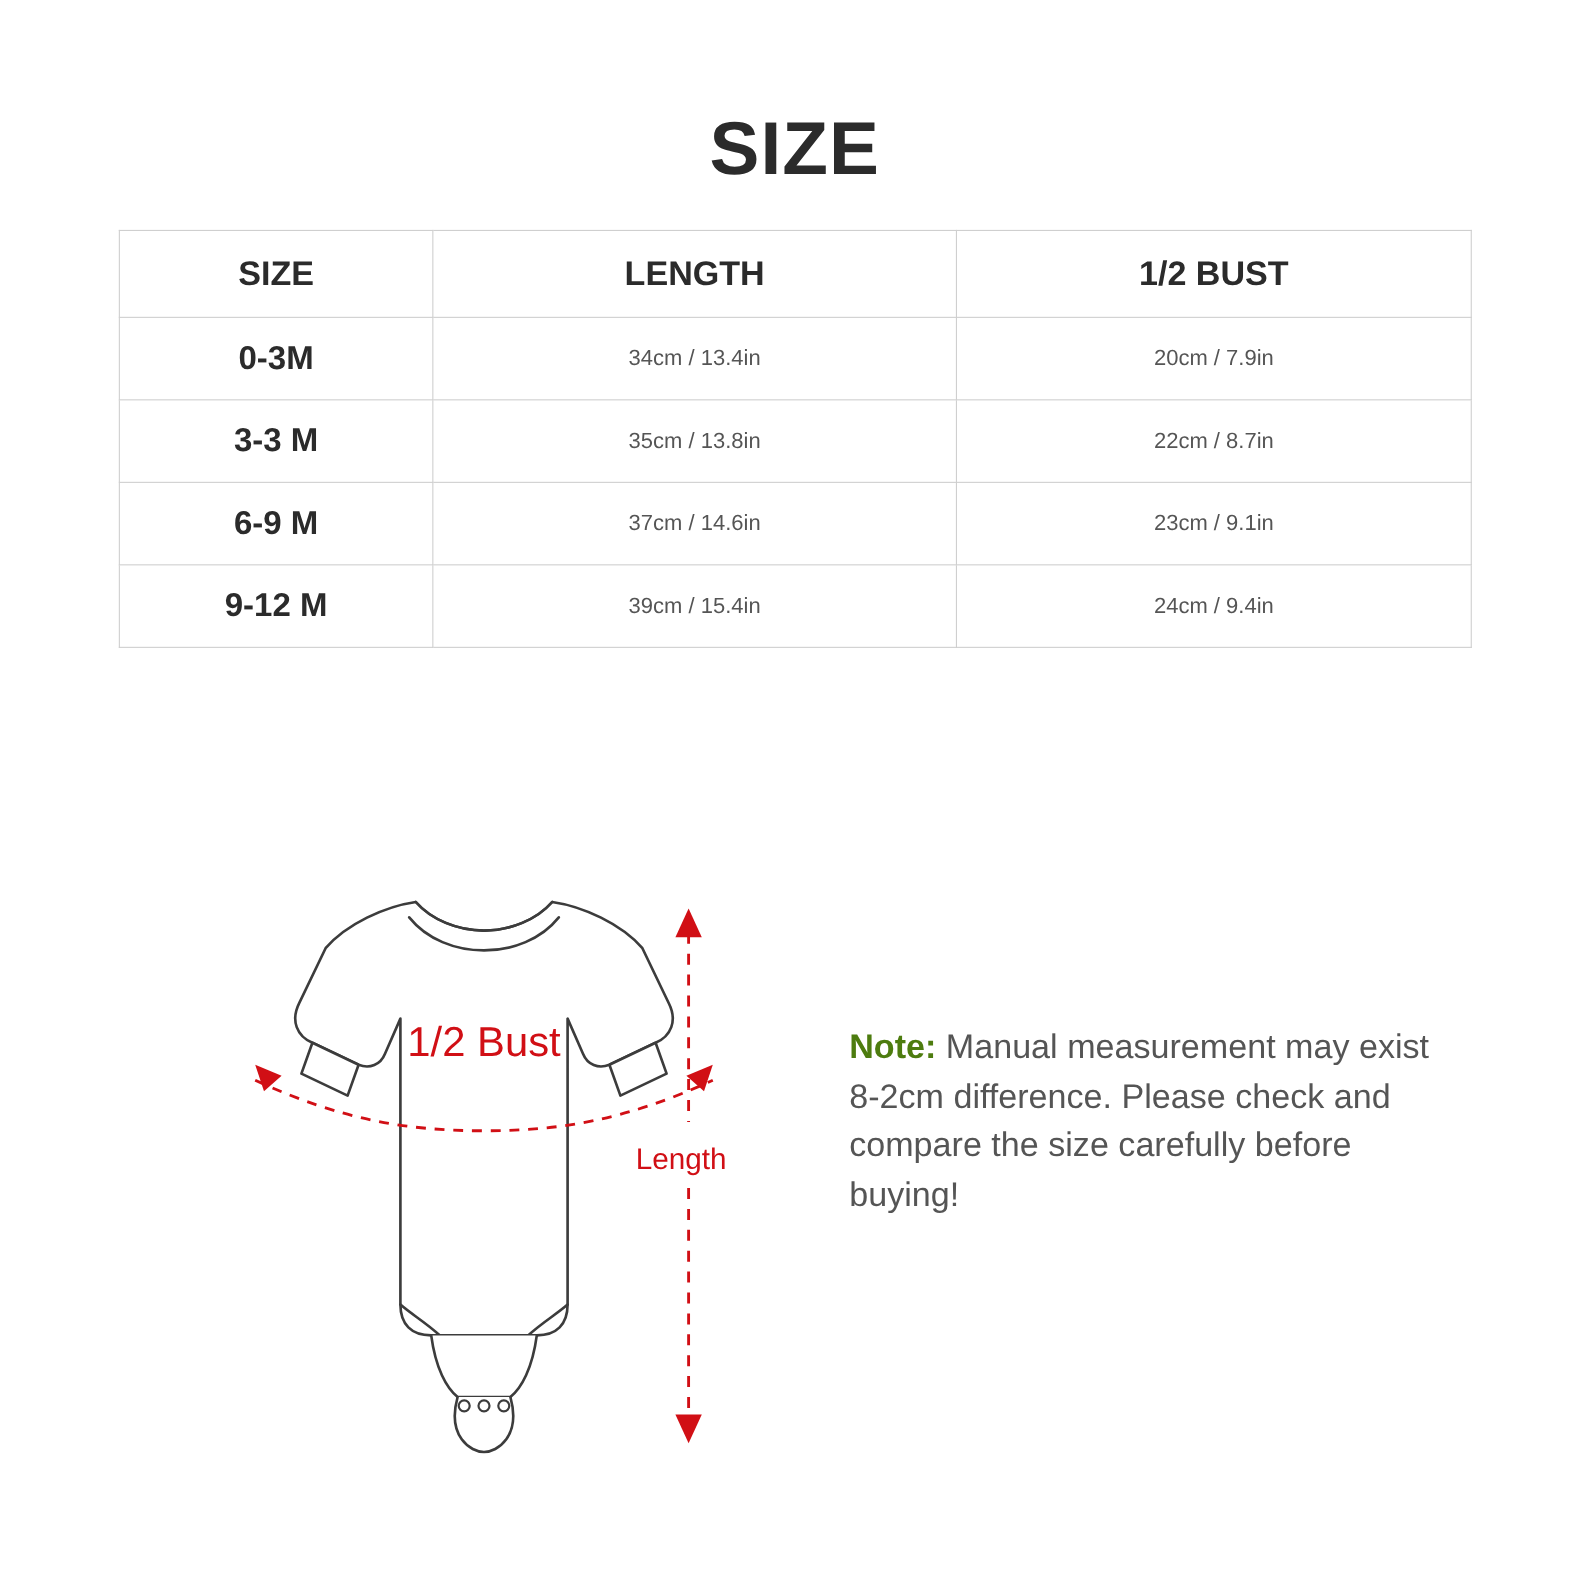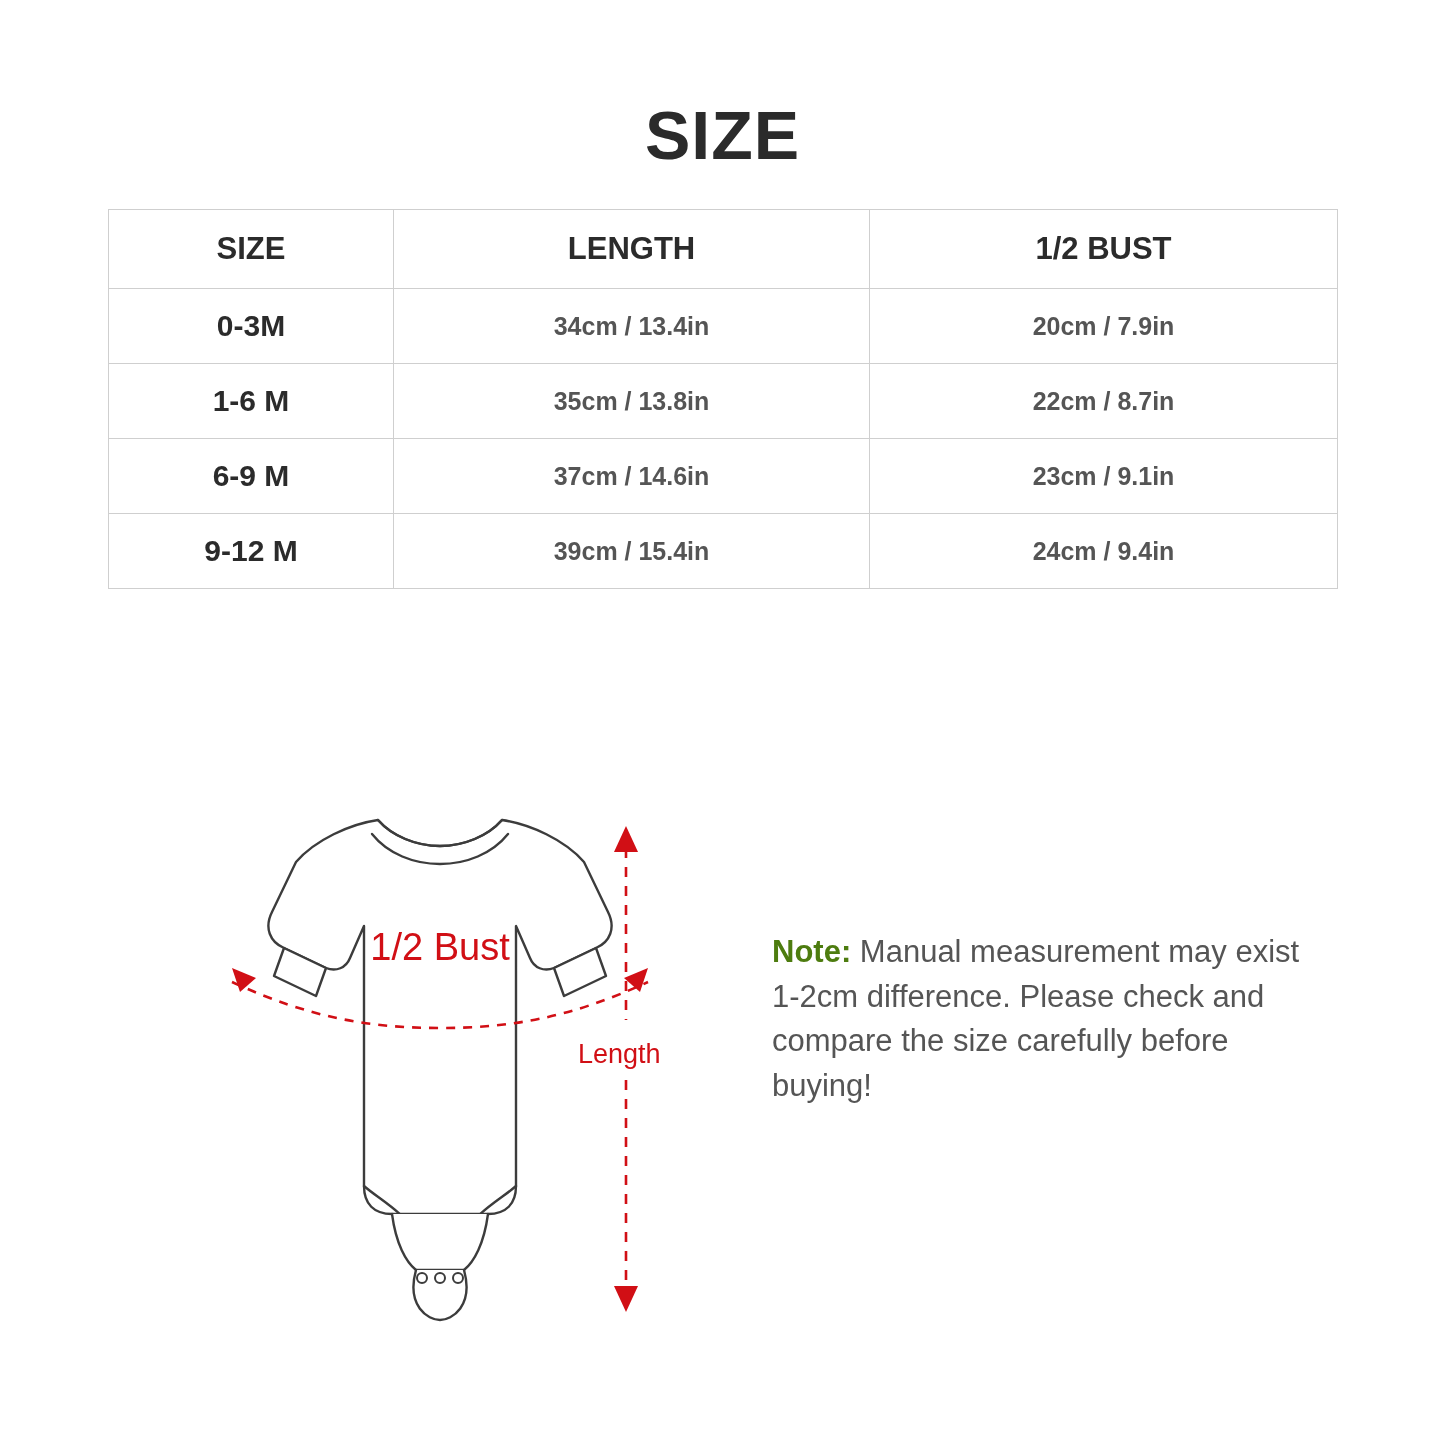--- a/index.html
+++ b/index.html
@@ -51,22 +51,22 @@
     color: #2b2b2b;
     height: 76px;
   }
   .size-table td.col-size {
     font-size: 30px;
     font-weight: bold;
     color: #2b2b2b;
     border-radius: 21px;
   }
   .size-table td.col-val {
-    font-size: 25px;
-    font-weight: bold;
+    font-size: 20px;
+    font-weight: normal;
     color: #555555;
   }
   .col-w1 { width: 285px; }
   .col-w2 { width: 476px; }
   .col-w3 { width: 468px; }
 
   
   .diagram {
     position: absolute;
     left: 110px;
@@ -126,21 +126,21 @@
       <th>1/2 BUST</th>
     </tr>
   </thead>
   <tbody>
     <tr>
       <td class="col-size">0-3M</td>
       <td class="col-val">34cm / 13.4in</td>
       <td class="col-val">20cm / 7.9in</td>
     </tr>
     <tr>
-      <td class="col-size">1-6 M</td>
+      <td class="col-size">3-3 M</td>
       <td class="col-val">35cm / 13.8in</td>
       <td class="col-val">22cm / 8.7in</td>
     </tr>
     <tr>
       <td class="col-size">6-9 M</td>
       <td class="col-val">37cm / 14.6in</td>
       <td class="col-val">23cm / 9.1in</td>
     </tr>
     <tr>
       <td class="col-size">9-12 M</td>
@@ -215,14 +215,14 @@
     </g>
     <g fill="#d10f15">
       <polygon points="66,6 78,32 54,32"></polygon>
       <polygon points="66,492 78,466 54,466"></polygon>
     </g>
   </svg>
 </div>
 <div class="length-label">Length</div>
 
 <div class="note">
-  <b>Note:</b><span> Manual measurement may exist 1-2cm difference. Please check and compare the size carefully before buying!</span>
+  <b>Note:</b><span> Manual measurement may exist 8-2cm difference. Please check and compare the size carefully before buying!</span>
 </div>
 
 </body></html>

